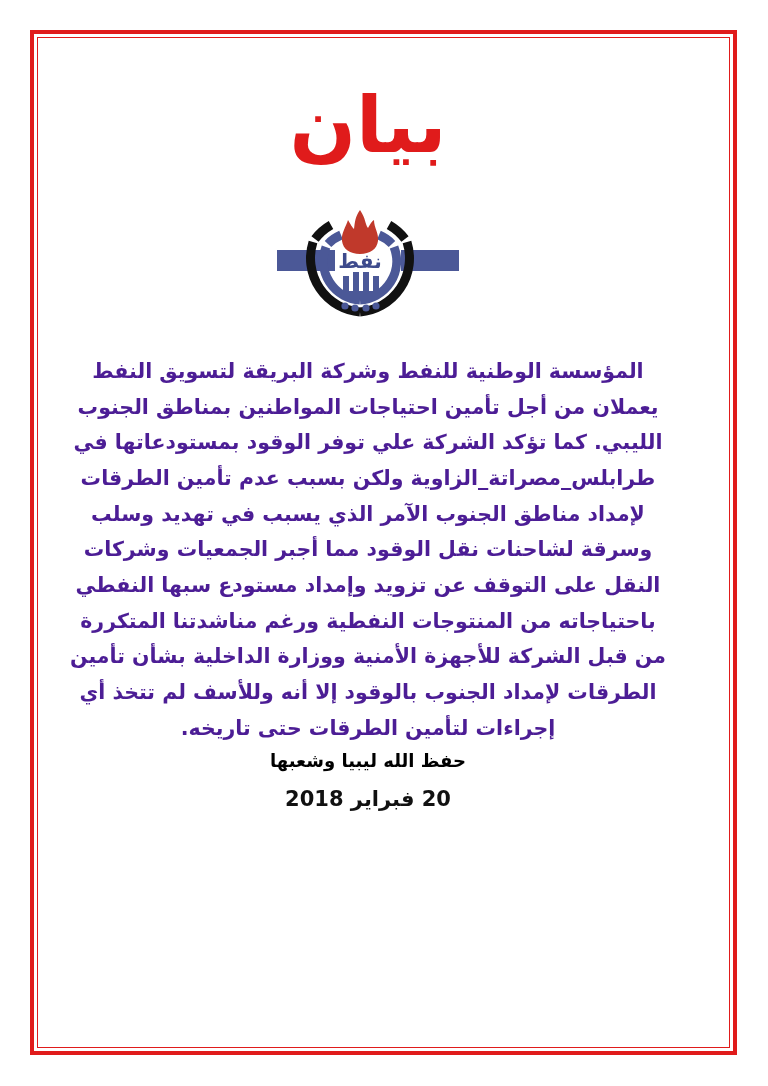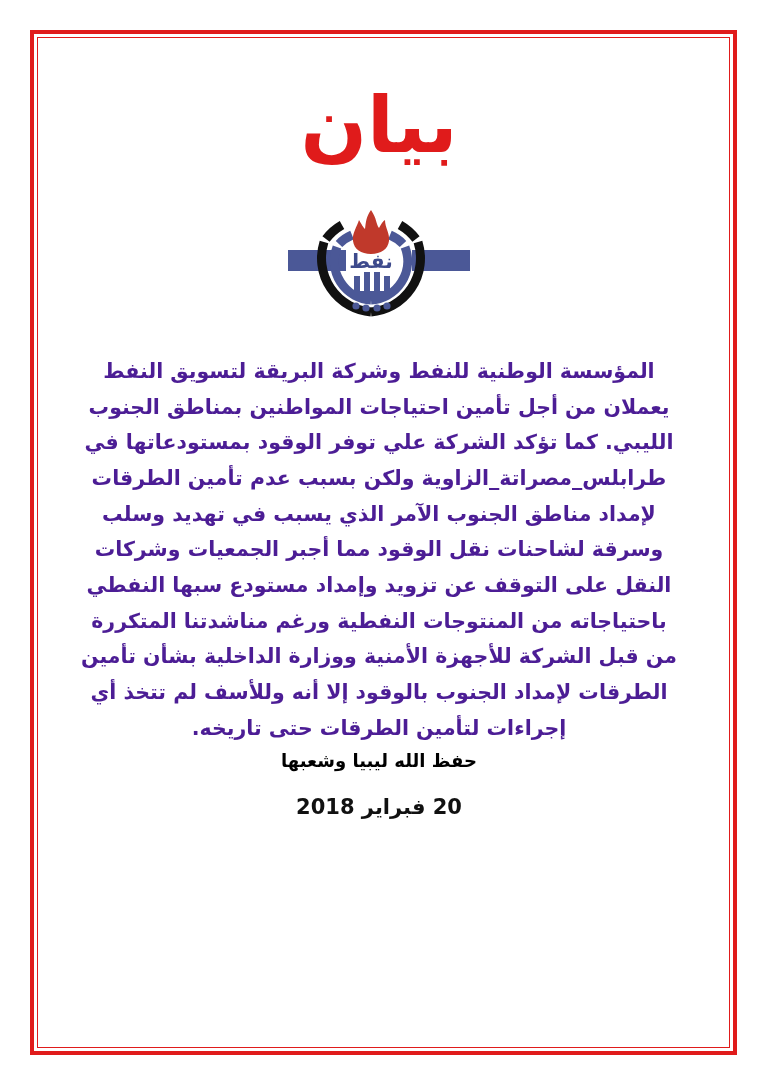--- a/index.html
+++ b/index.html
@@ -34,21 +34,21 @@
     width: 693px;
     height: 1011px;
     border: 1.5px solid #e01b1b;
     box-sizing: border-box;
     pointer-events: none;
   }
 
   
   .content {
     position: absolute;
-    left: 43px;
+    left: 32px;
     top: 48px;
     width: 672px;
     height: 990px;
     box-sizing: border-box;
     display: flex;
     flex-direction: column;
     align-items: center;
   }
 
   
@@ -88,21 +88,21 @@
   .para + .para { margin-top: 22px; }
 
   .closing {
     font-size: 18px;
     font-weight: bold;
     color: #000000;
     text-align: center;
     line-height: 1.7;
   }
   .date-line {
-    margin-top: 14px;
+    margin-top: 6px;
     font-size: 21px;
     font-weight: bold;
     color: #111111;
     text-align: center;
     line-height: 1.6;
   }
 </style>
 </head>
 <body>
 

